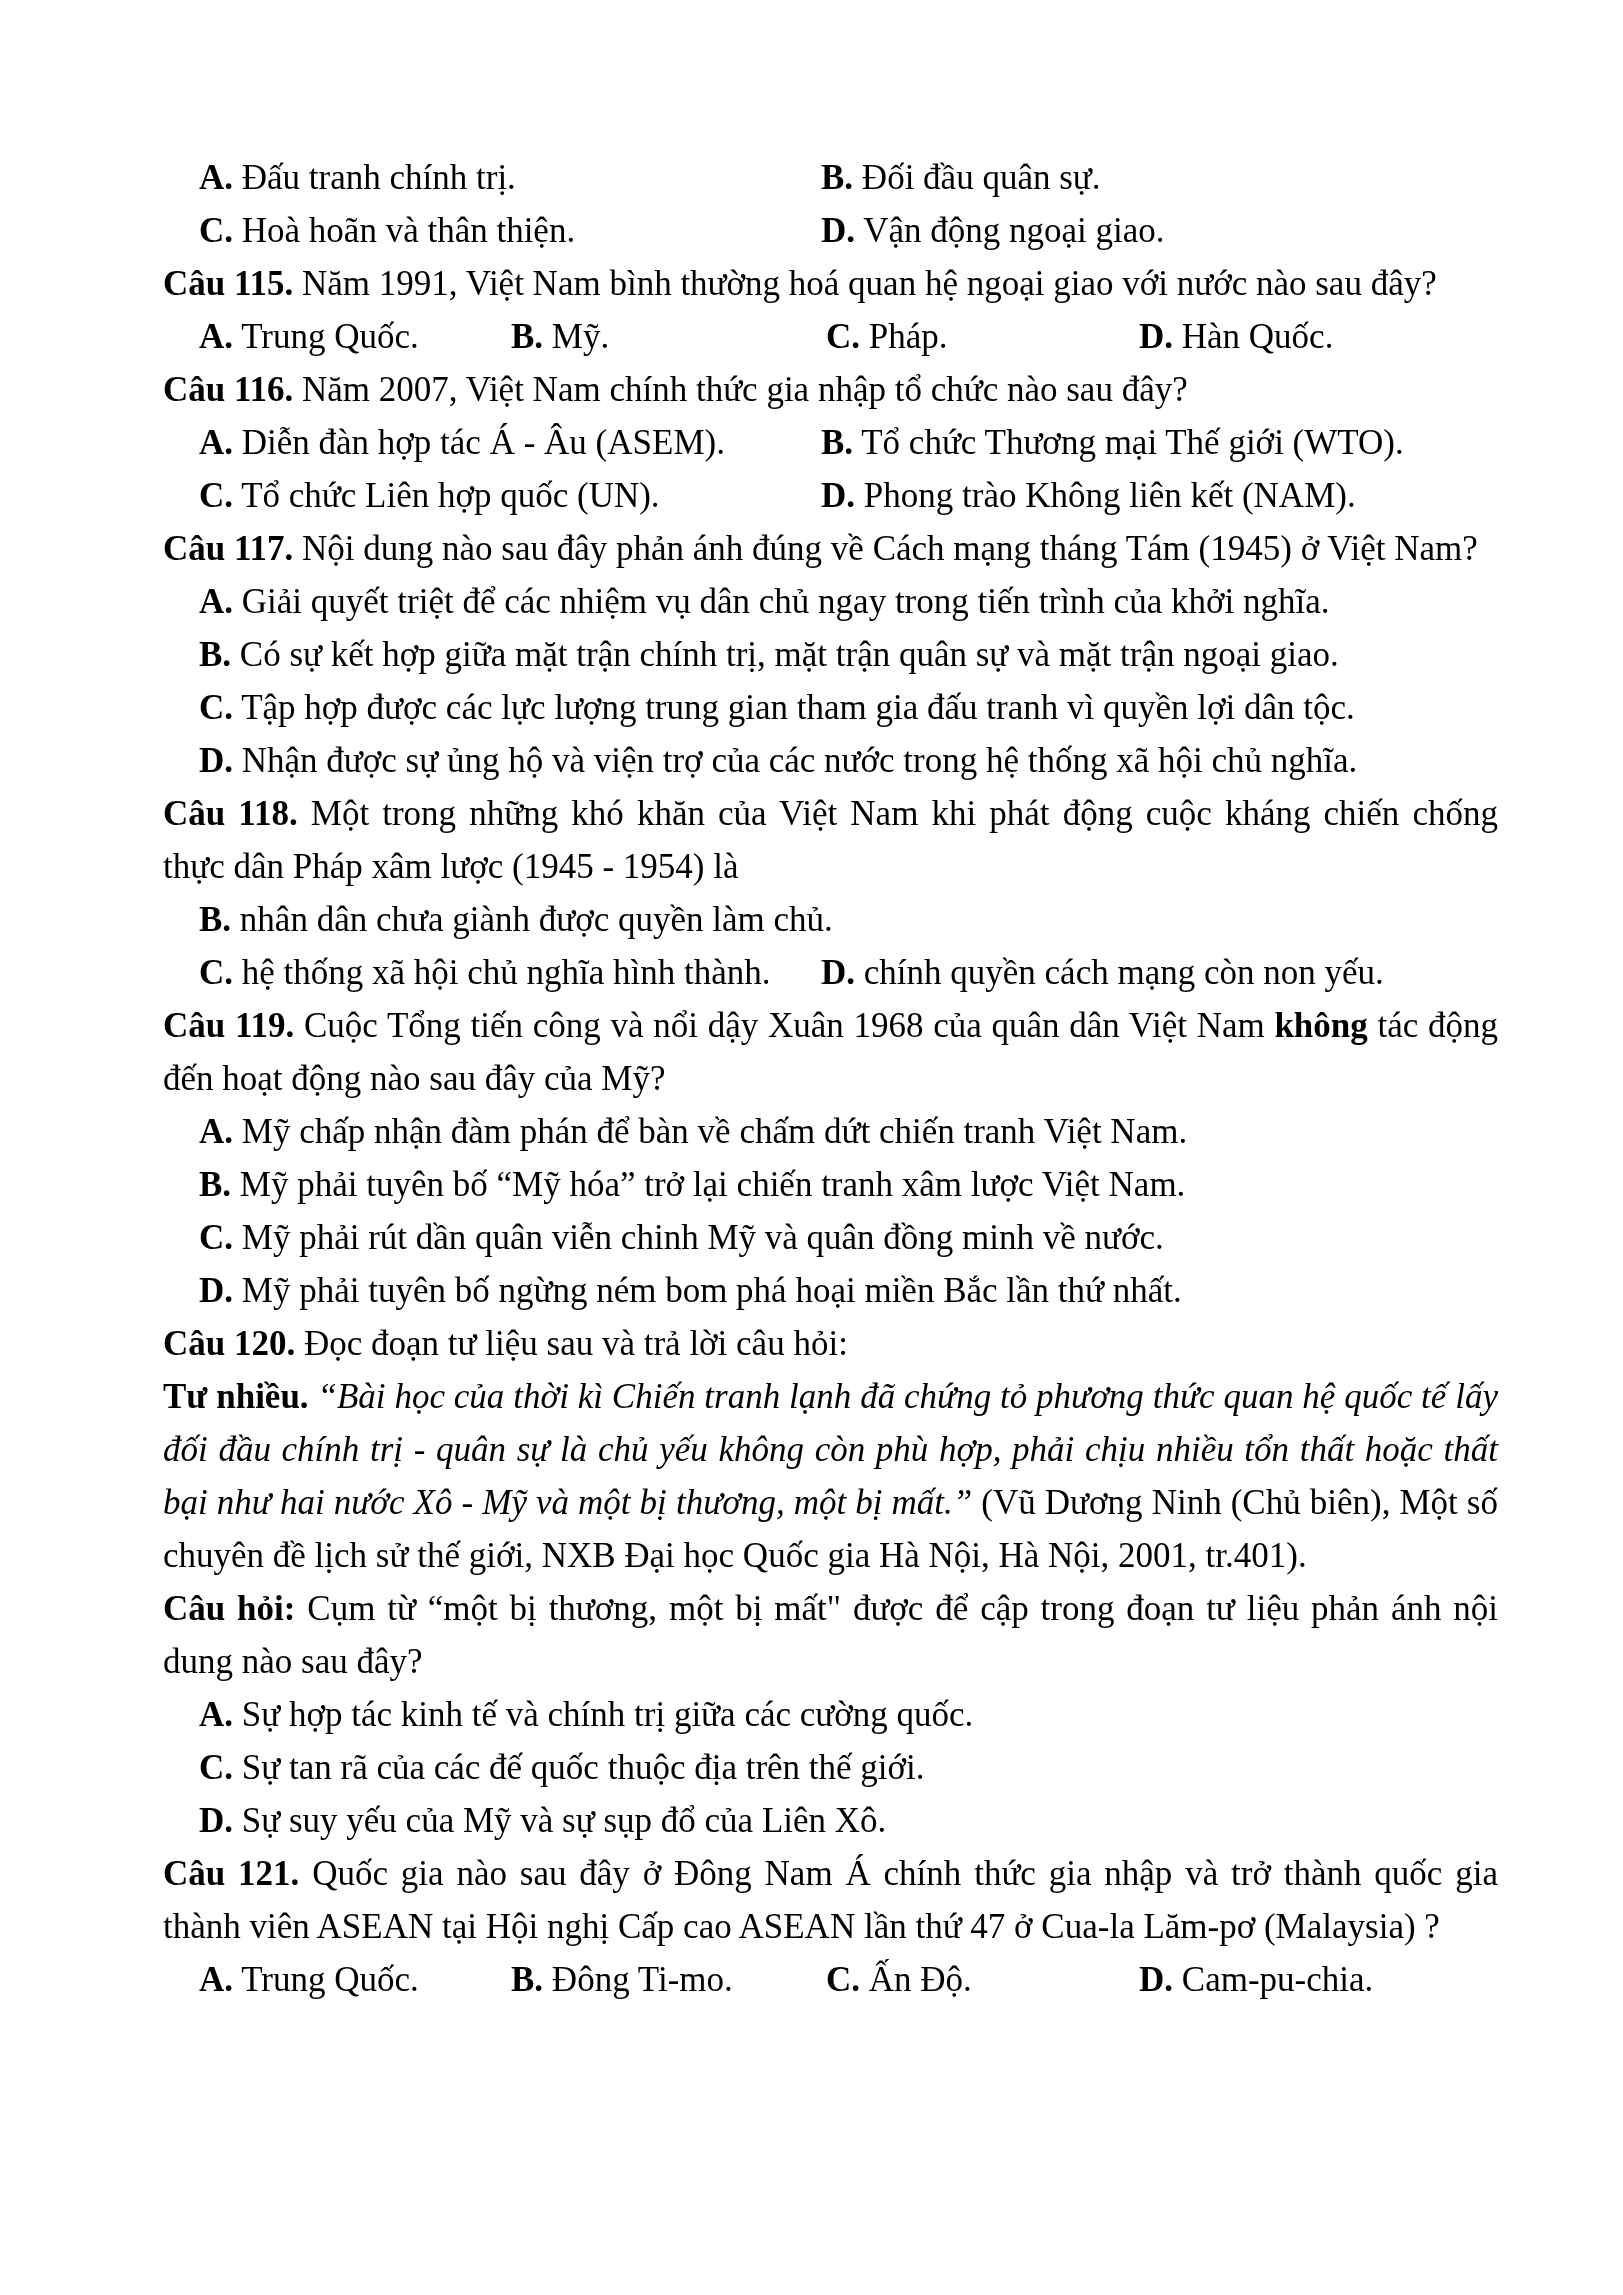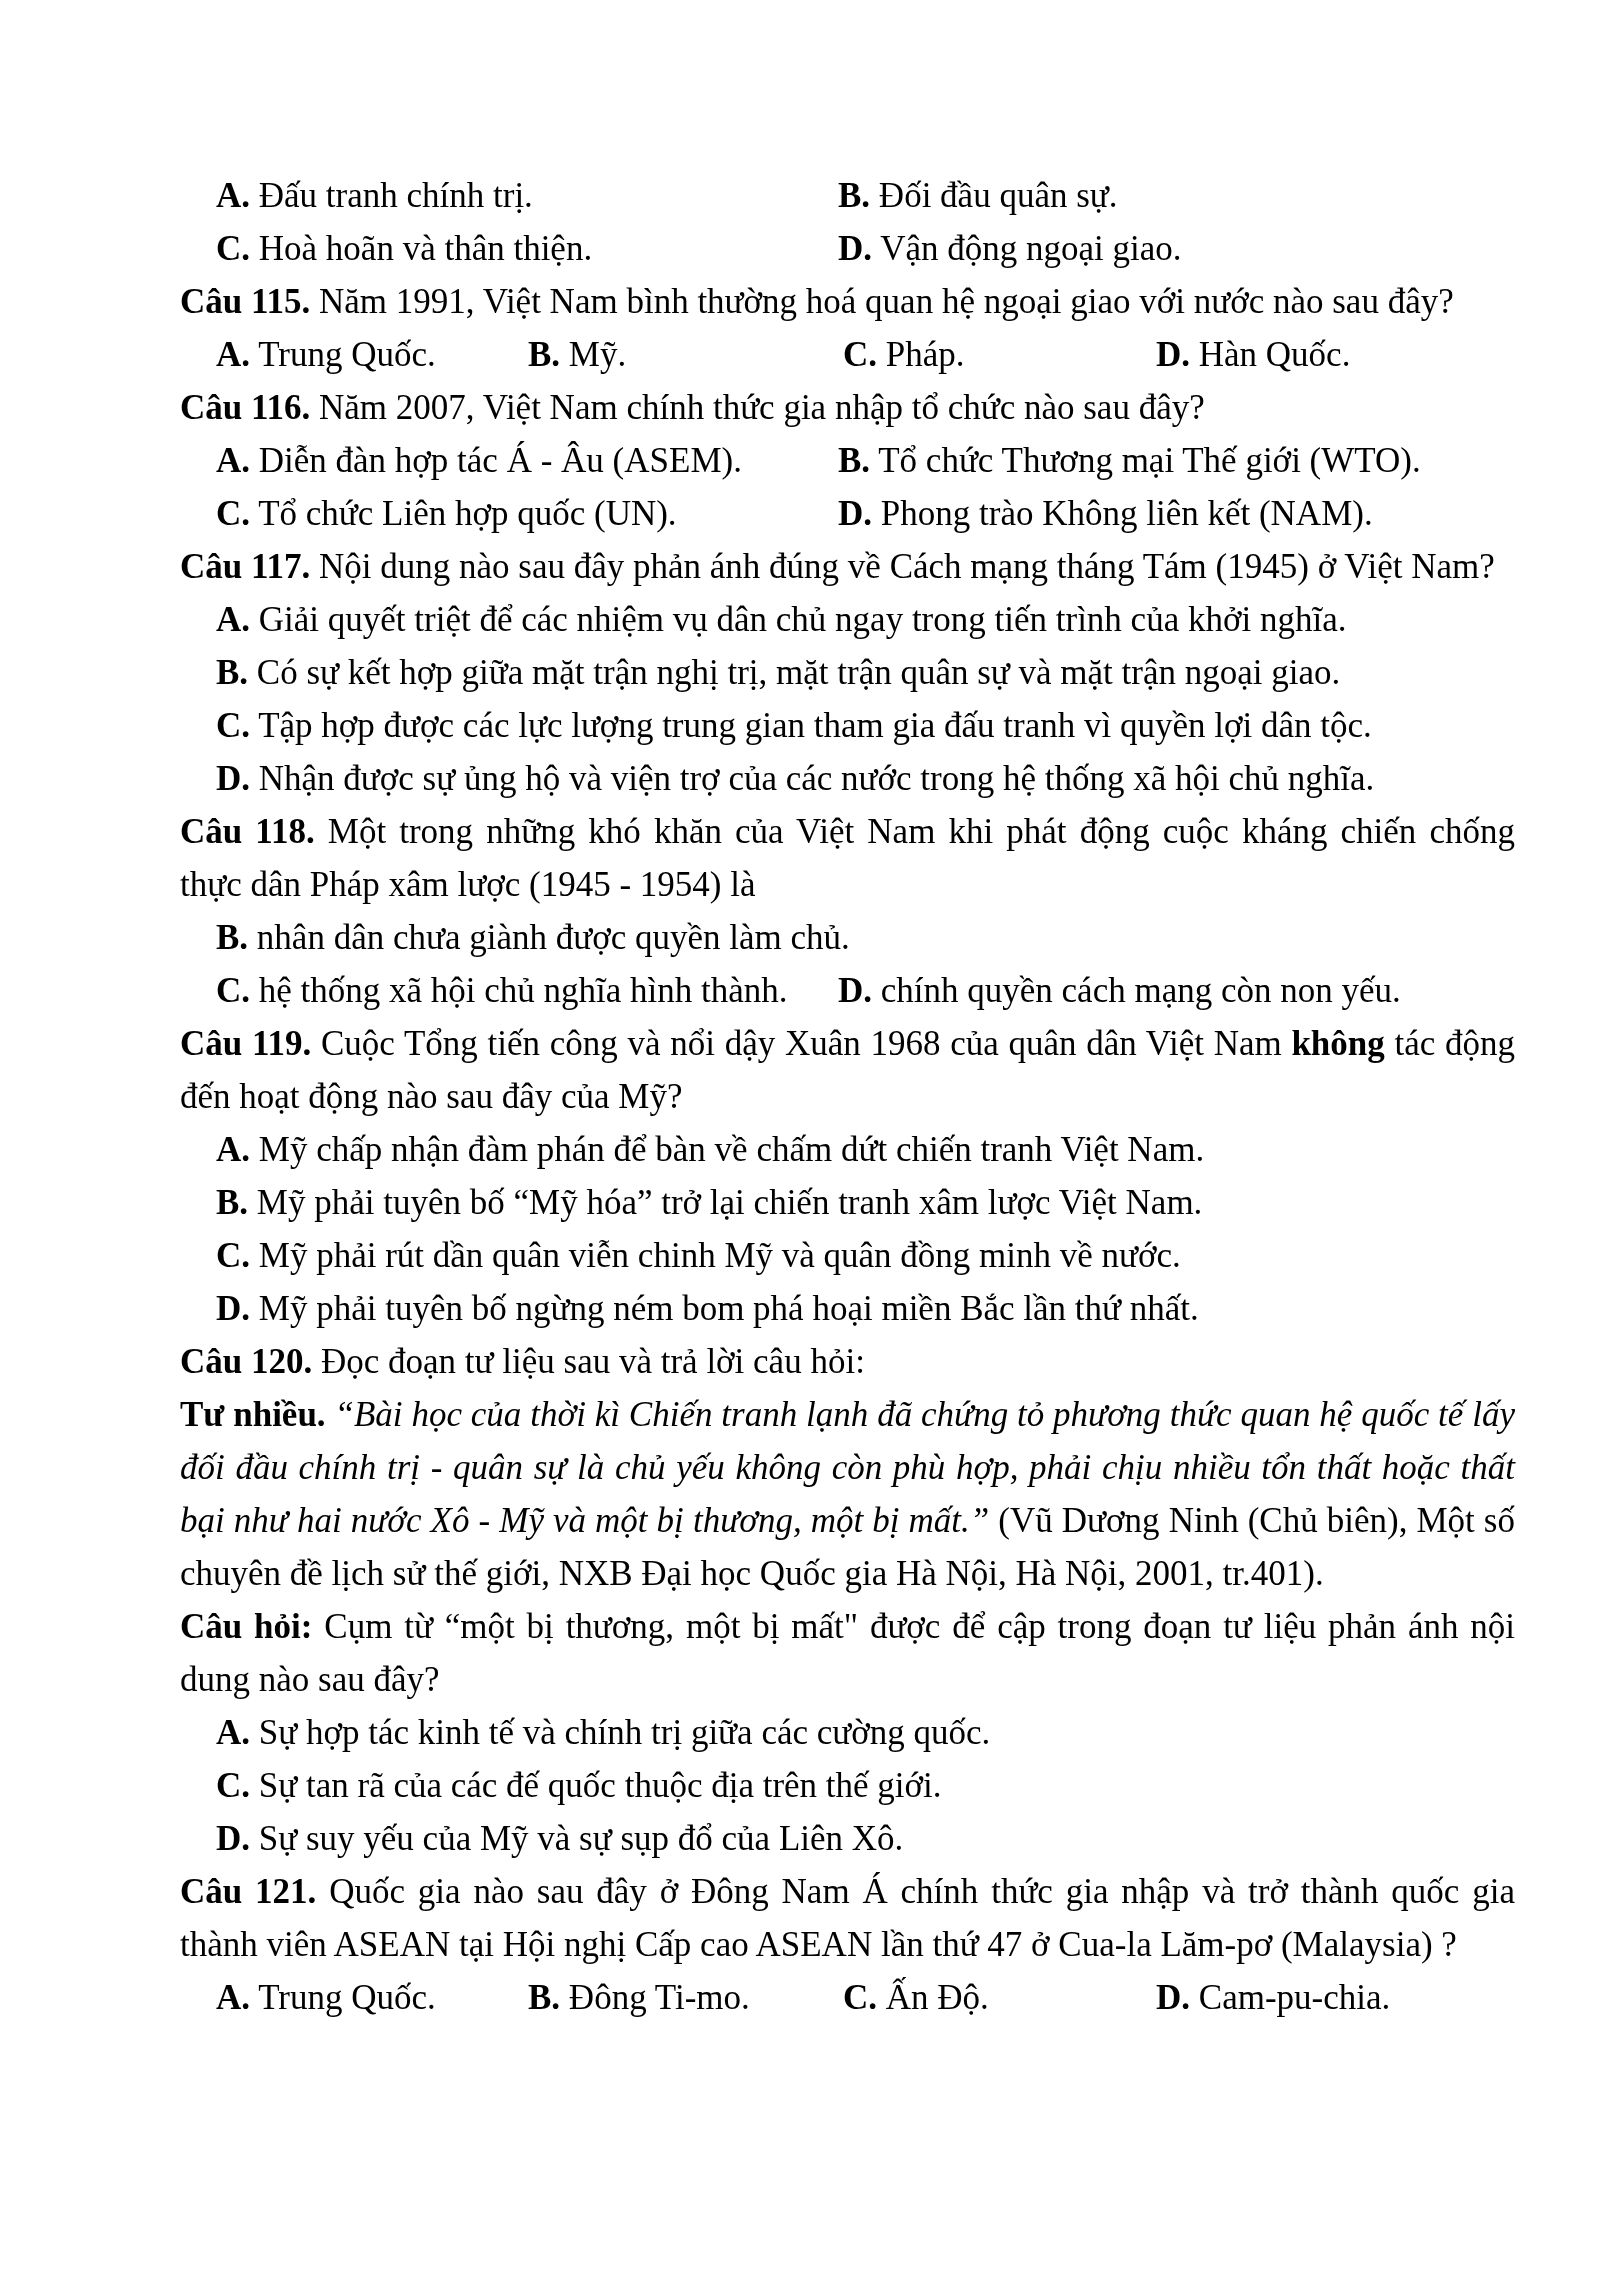--- a/index.html
+++ b/index.html
@@ -2,21 +2,21 @@
 <html style="font-size:12.6px"><head>
 <meta charset="utf-8">
 <style>
   html,body{margin:0;padding:0;}
   body{background:#ffffff;width:1623px;height:2295px;overflow:hidden;}
   .page{
     position:relative;width:1623px;height:2295px;background:#ffffff;color:#000000;
     font-family:"Liberation Serif","DejaVu Serif",serif;
     font-size:35px;
   }
-  .content{position:absolute;left:180px;top:151px;width:1335px;margin-top:18px;}
+  .content{position:absolute;left:163px;top:151px;width:1335px;}
   .content p{margin:0;line-height:53px;}
   .justify{text-align:justify;font-family:Liberation Serif, serif;}
   .row2{display:grid;grid-template-columns:622px 1fr;padding-left:36px;line-height:53px;}
   .row4{display:grid;grid-template-columns:312px 315px 313px 1fr;padding-left:36px;line-height:53px;}
   .cell{white-space:nowrap;}
   .optfull{padding-left:36px;}
   b{font-weight:bold;}
   i{font-style:italic;}
 </style>
 </head>
@@ -97,21 +97,21 @@
     <p class="justify">
       <b>Câu 117.</b>
       <span>Nội dung nào sau đây phản ánh đúng về Cách mạng tháng Tám (1945) ở Việt Nam?</span>
     </p>
     <p class="optfull">
       <b>A.</b>
       <span>Giải quyết triệt để các nhiệm vụ dân chủ ngay trong tiến trình của khởi nghĩa.</span>
     </p>
     <p class="optfull">
       <b>B.</b>
-      <span>Có sự kết hợp giữa mặt trận nghị trị, mặt trận quân sự và mặt trận ngoại giao.</span>
+      <span>Có sự kết hợp giữa mặt trận chính trị, mặt trận quân sự và mặt trận ngoại giao.</span>
     </p>
     <p class="optfull">
       <b>C.</b>
       <span>Tập hợp được các lực lượng trung gian tham gia đấu tranh vì quyền lợi dân tộc.</span>
     </p>
     <p class="optfull">
       <b>D.</b>
       <span>Nhận được sự ủng hộ và viện trợ của các nước trong hệ thống xã hội chủ nghĩa.</span>
     </p>
 

